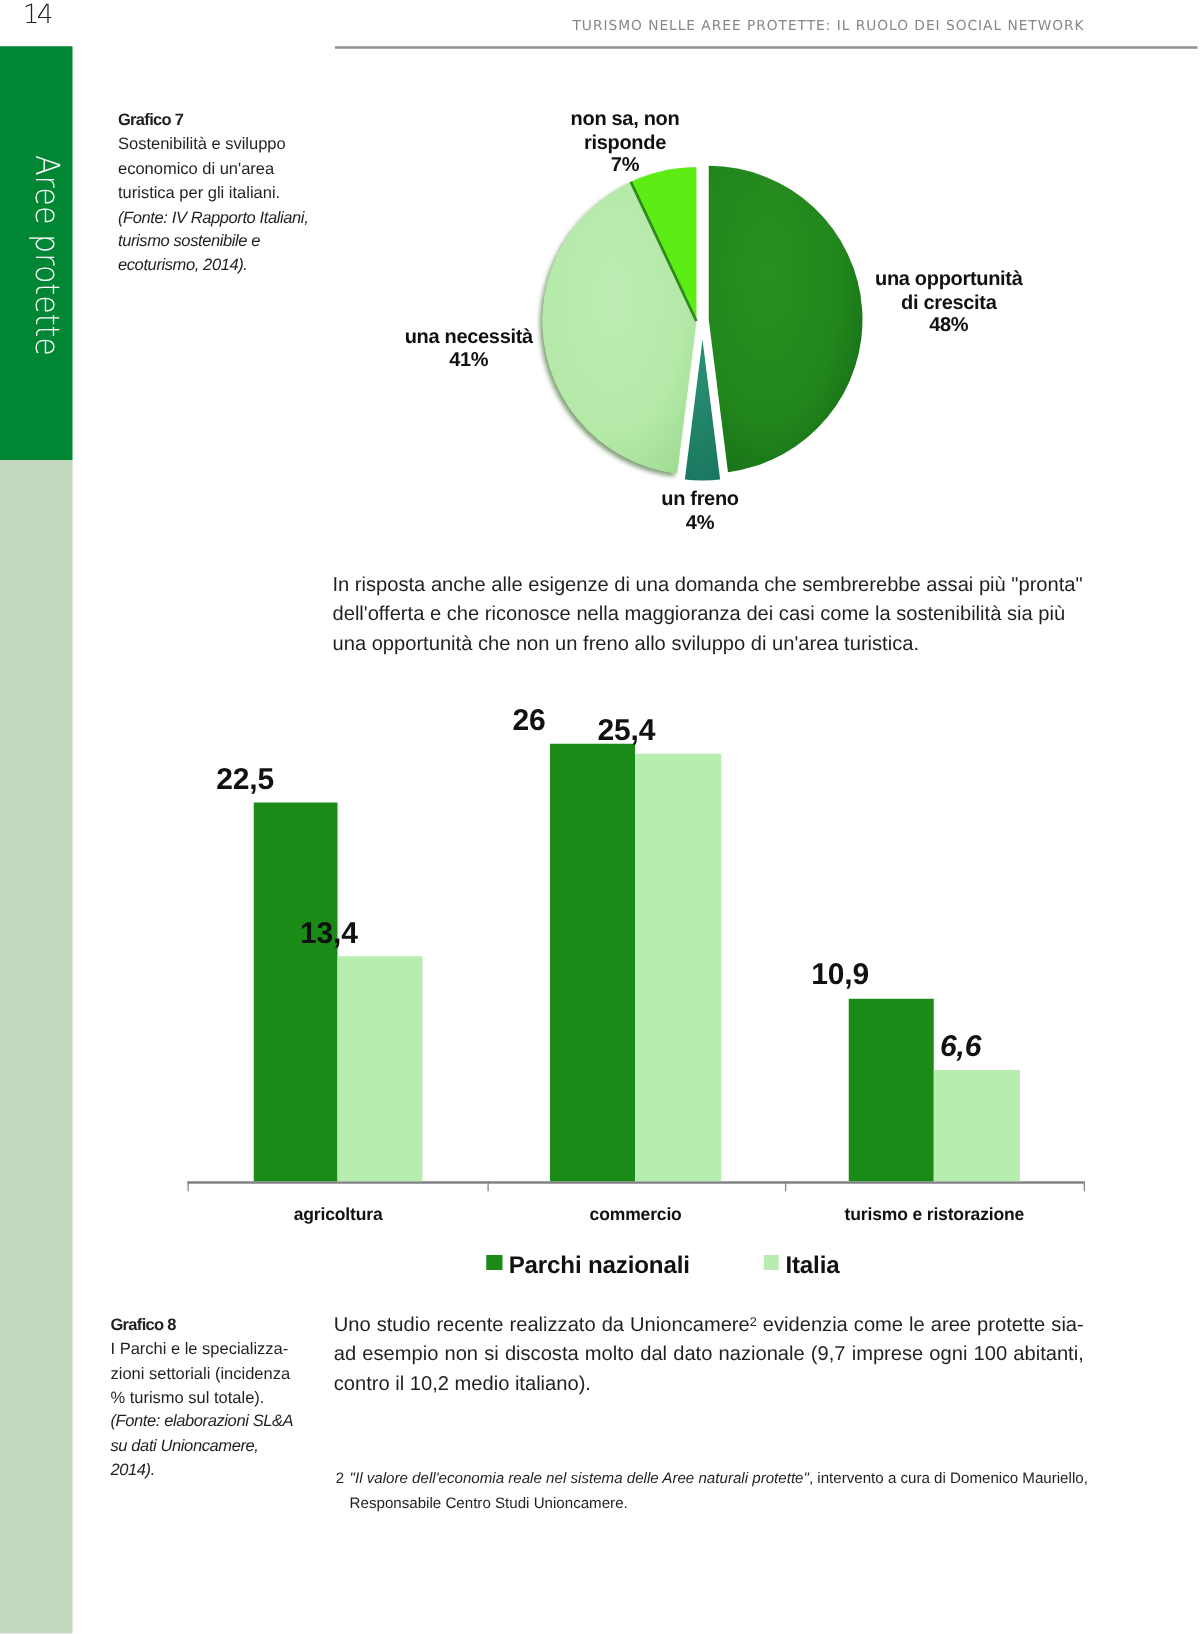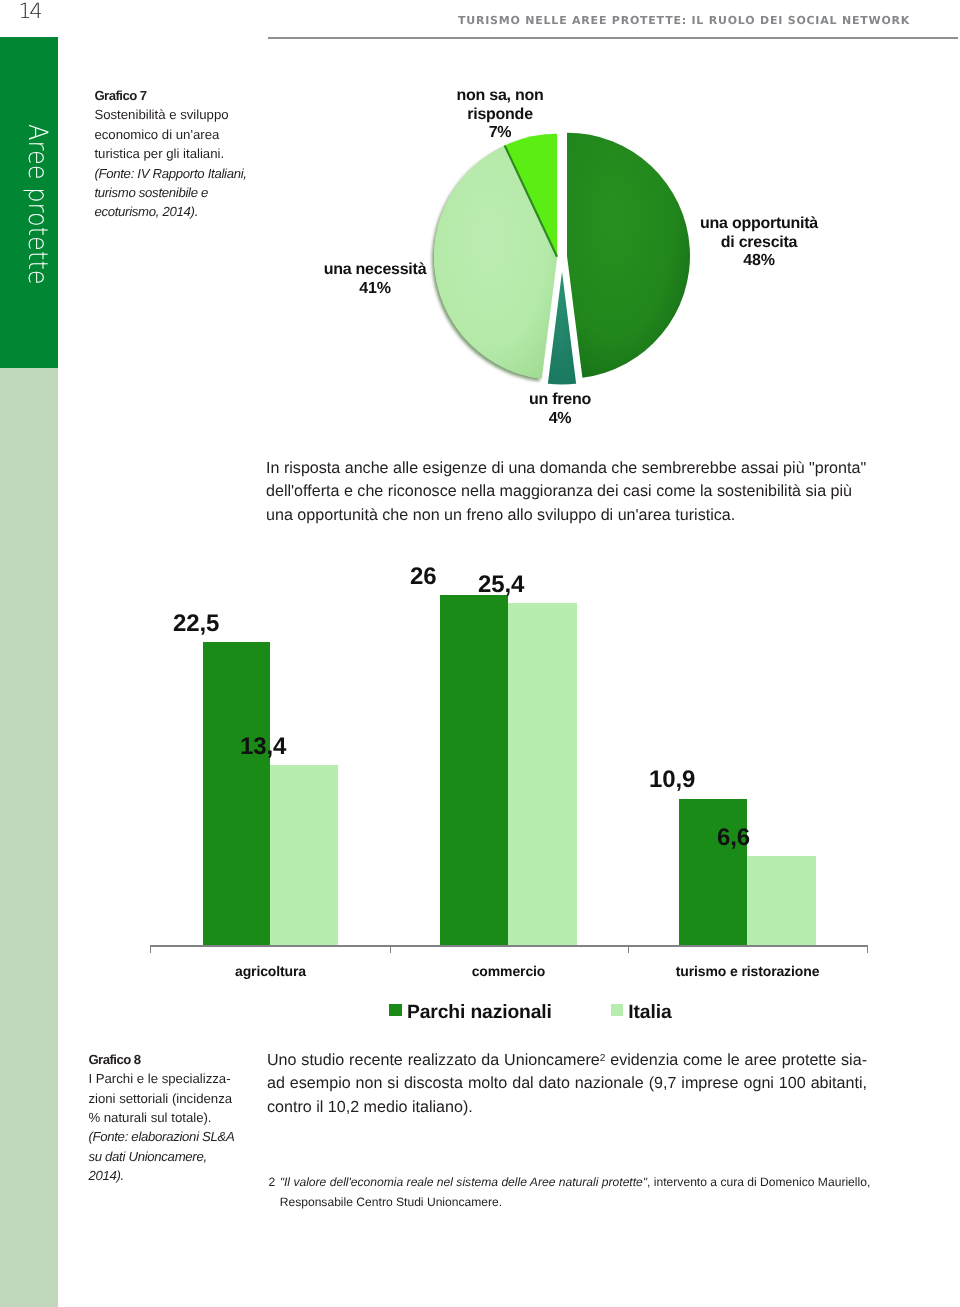--- a/index.html
+++ b/index.html
@@ -1,21 +1,21 @@
 <!DOCTYPE html>
 <html><head>
 <meta charset="utf-8">
 <style>
   html,body{margin:0;padding:0;background:#fff;}
   body{width:960px;height:1307px;font-family:"Liberation Sans",sans-serif;color:#231f20;-webkit-font-smoothing:antialiased;text-rendering:geometricPrecision;}
   .page{position:relative;width:960px;height:1307px;overflow:hidden;background:#fff;}
 
   
   .pageno{position:absolute;left:18.2px;top:0.5px;font-family:"DejaVu Sans",sans-serif;font-weight:200;font-size:21px;line-height:20px;letter-spacing:-2.2px;color:#231f20;}
-  .runhead{position:absolute;left:458px;top:13.5px;font-family:"DejaVu Sans",sans-serif;font-weight:700;font-size:11px;line-height:14px;letter-spacing:0.78px;color:#85878a;white-space:nowrap;}
+  .runhead{position:absolute;left:458px;top:13.5px;font-family:"DejaVu Sans",sans-serif;font-weight:400;font-size:11px;line-height:14px;letter-spacing:0.78px;color:#85878a;white-space:nowrap;}
   .rule{position:absolute;left:267.7px;top:37.4px;width:690px;height:1.3px;background:#8e9093;}
 
   
   .tab{position:absolute;left:0;top:37px;width:58px;height:331px;background:#018734;}
   .tabstrip{position:absolute;left:0;top:368px;width:58px;height:939px;background:#c2d8bc;}
   .tablabel{position:absolute;left:50px;top:123.5px;
             transform-origin:0 0;transform:rotate(90deg) scaleX(0.91);
             color:#ffffff;font-family:"DejaVu Sans",sans-serif;font-weight:200;
             font-size:26.5px;line-height:26.5px;white-space:nowrap;}
 
@@ -139,32 +139,32 @@
       <div class="barlabel" style="left: 173px; width: 127px; top: 54.225px;">22,5</div>
       <div class="bar" style="position: absolute; left: 440px; width: 68px; top: 35.18px; height: 350.22px; background: rgb(26, 139, 23);"></div>
       <div class="barlabel" style="left: 410px; width: 128px; top: 7.08px;">26</div>
       <div class="bar" style="position: absolute; left: 679px; width: 68px; top: 238.577px; height: 146.823px; background: rgb(26, 139, 23);"></div>
       <div class="barlabel" style="left: 649px; width: 128px; top: 210.477px;">10,9</div>
       <div class="bar" style="position: absolute; left: 270px; width: 68px; top: 204.902px; height: 180.498px; background: rgb(183, 237, 174);"></div>
       <div class="barlabel" style="left: 240px; width: 128px; top: 176.802px;">13,4</div>
       <div class="bar" style="position: absolute; left: 508px; width: 69px; top: 43.262px; height: 342.138px; background: rgb(183, 237, 174);"></div>
       <div class="barlabel" style="left: 478px; width: 129px; top: 15.162px;">25,4</div>
       <div class="bar" style="position: absolute; left: 747px; width: 69px; top: 296.498px; height: 88.902px; background: rgb(183, 237, 174);"></div>
-      <div class="barlabel" style="left: 717px; width: 129px; top: 268.398px;">6,6</div>
+      <div class="barlabel" style="left: 752px; width: 129px; top: 268.398px; font-style: italic;">6,6</div>
       <div class="catlabel" style="left: 170.5px; width: 200px; top: 402px;">agricoltura</div>
       <div class="catlabel" style="left: 408.5px; width: 200px; top: 402px;">commercio</div>
       <div class="catlabel" style="left: 647.5px; width: 200px; top: 402px;">turismo e ristorazione</div>
       <div class="legend" style="top: 442.4px;"><span class="itm"><span class="sw" style="background: rgb(26, 139, 23);"></span><span>Parchi nazionali</span></span><span class="itm"><span class="sw" style="background: rgb(183, 237, 174);"></span><span>Italia</span></span></div>
     </div>
 
   <div class="cap cap8">
     <b>Grafico 8</b><br>
     <span>I Parchi e le specializza-</span><br>
     <span>zioni settoriali (incidenza</span><br>
-    <span>% naturali sul totale).</span><br>
+    <span>% turismo sul totale).</span><br>
     <i>(Fonte: elaborazioni SL&amp;A</i><br>
     <i>su dati Unioncamere,</i><br>
     <i>2014).</i>
   </div>
 
   <div class="para para-bot">
     <div class="jline"><span>Uno studio recente realizzato da Unioncamere</span><sup>2</sup><span> evidenzia come le aree protette sia-</span></div>
     <div class="jline">ad esempio non si discosta molto dal dato nazionale (9,7 imprese ogni 100 abitanti,</div>
     <div class="lline">contro il 10,2 medio italiano).</div>
   </div>

